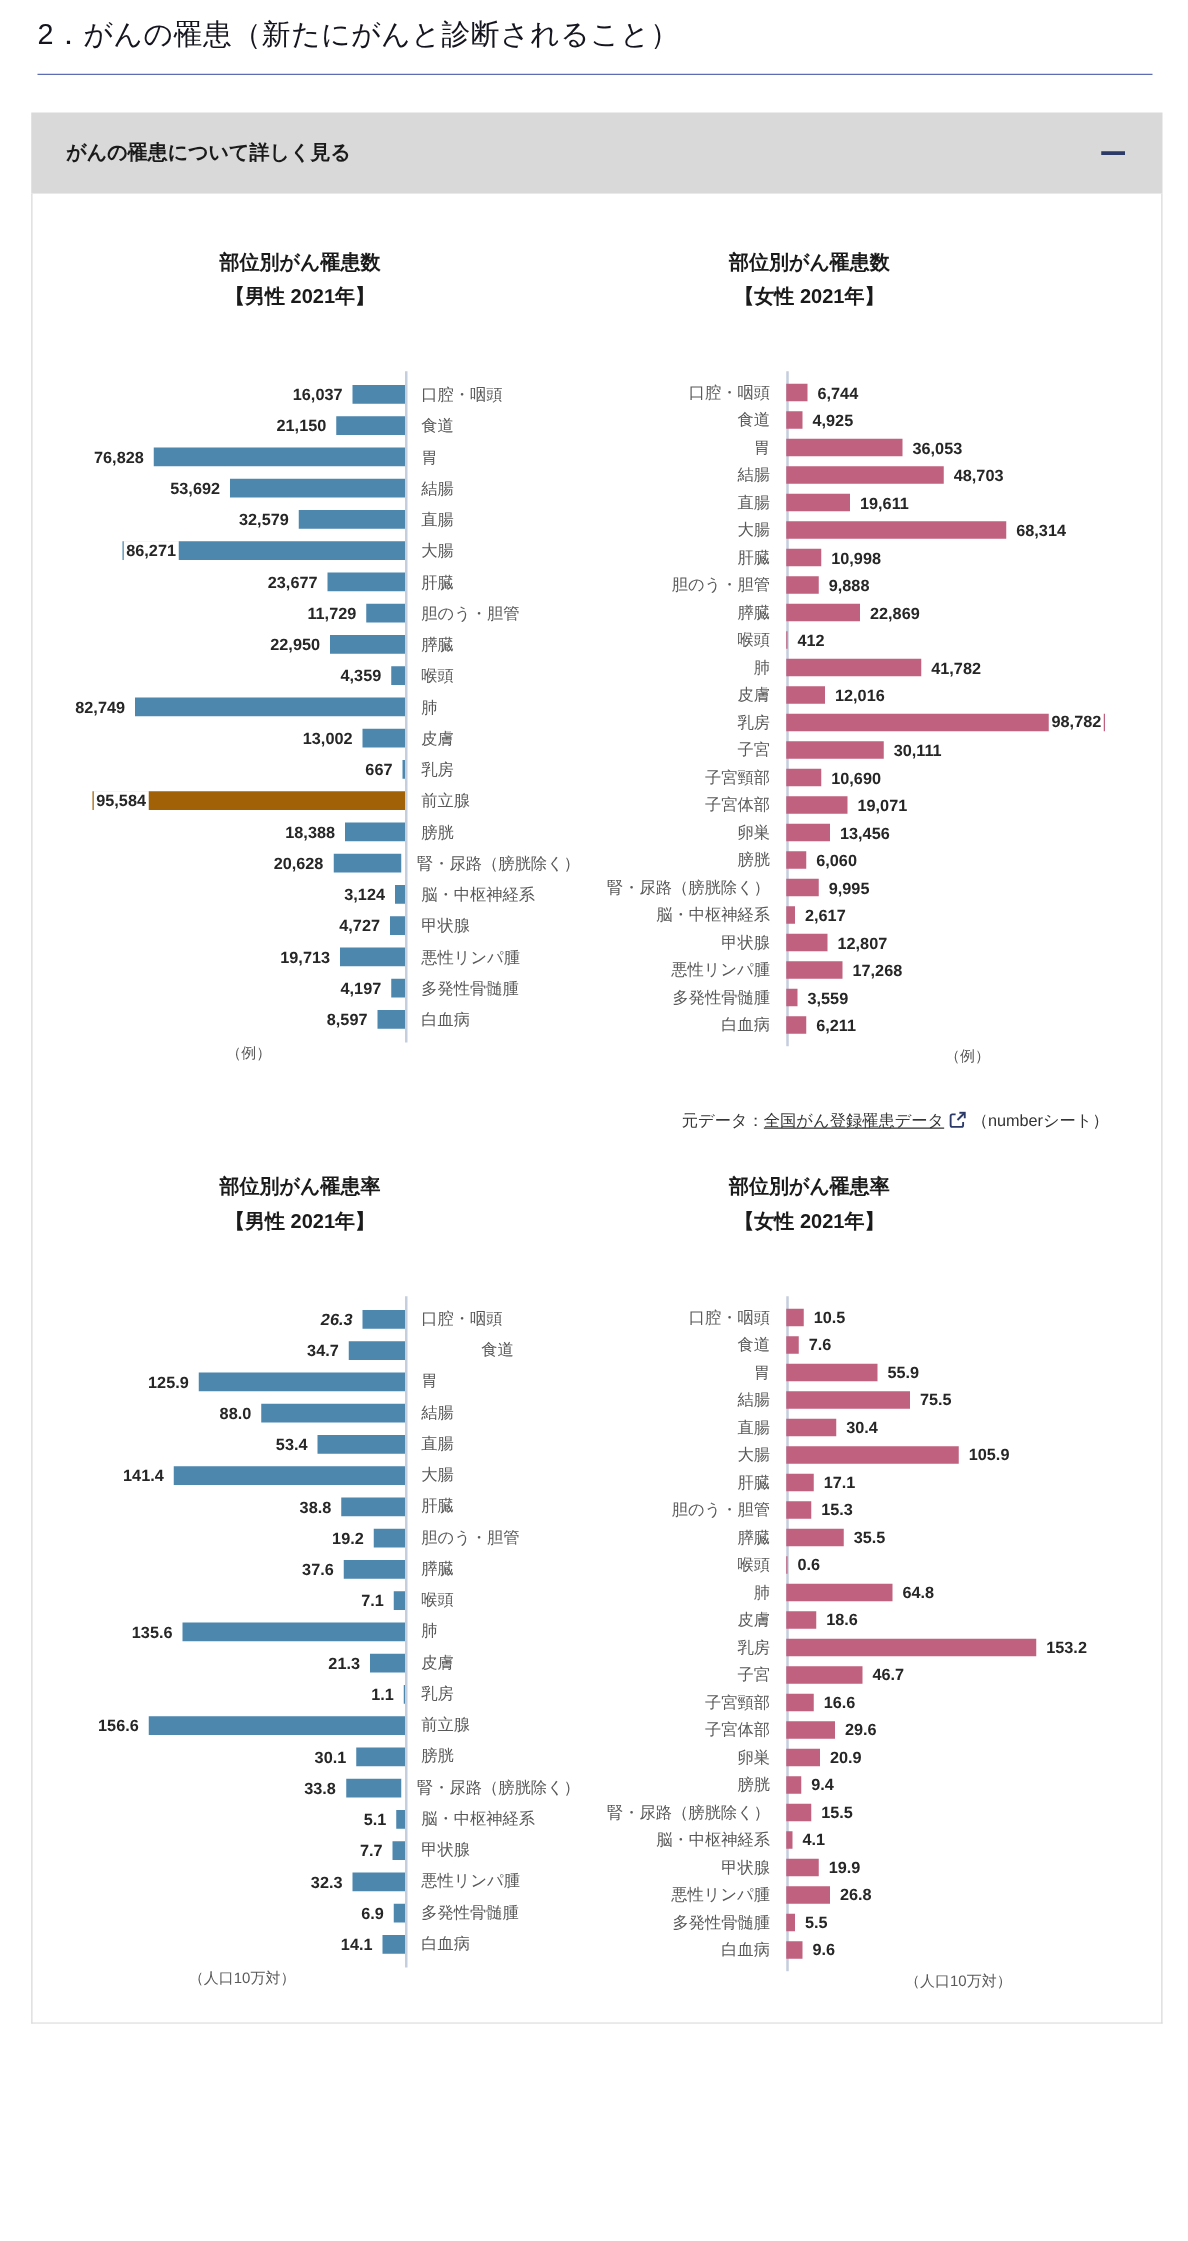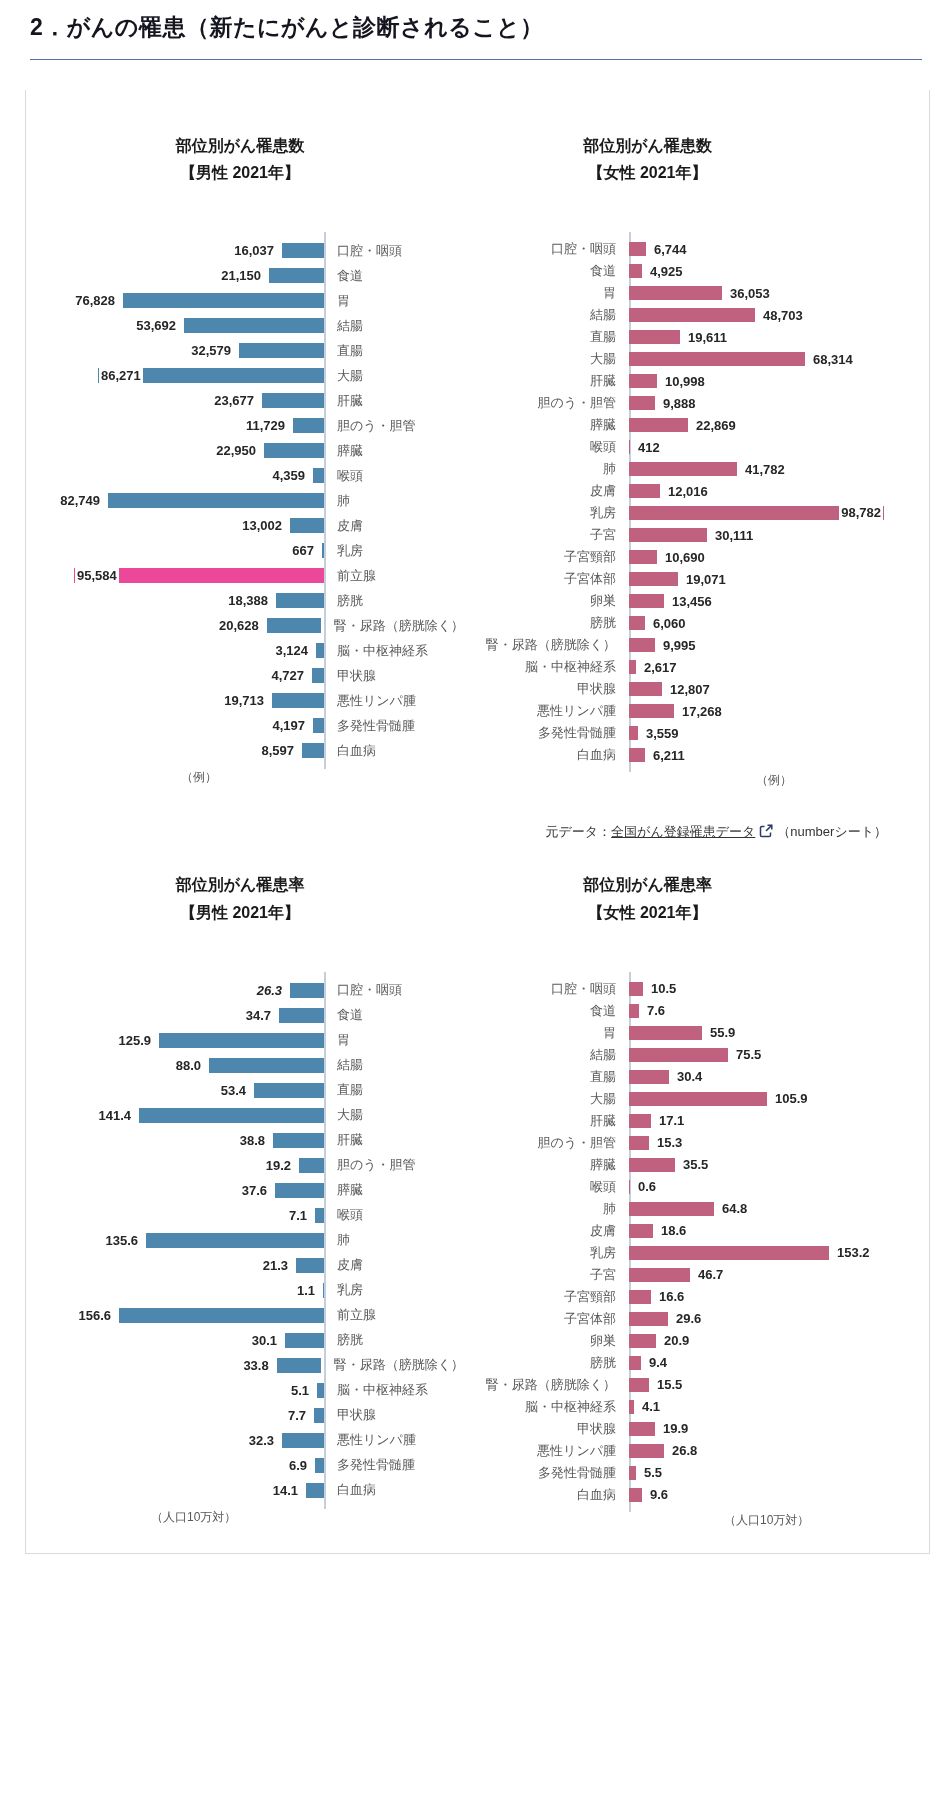--- a/index.html
+++ b/index.html
@@ -7,21 +7,21 @@
     width: 950px;
     background: #ffffff;
     font-family: "Liberation Sans", "DejaVu Sans", sans-serif;
     color: #1a1a24;
   }
   .page { padding-top: 12px; }
 
   .page-title {
     margin-left: 30px;
     font-size: 23px;
-    font-weight: bold;
+    font-weight: normal;
     letter-spacing: 0.5px;
     color: #15151f;
   }
   .title-rule {
     border: none;
     border-top: 1px solid #5c6db3;
     margin: 16px 28px 0 30px;
   }
 
   .accordion { margin: 30px 20px 0 25px; }
@@ -107,20 +107,24 @@
 </style>
 </head>
 <body>
 
 <div class="page">
 
   <h1 class="page-title">2．がんの罹患（新たにがんと診断されること）</h1>
   <hr class="title-rule">
 
   <section class="accordion">
+    <header class="acc-header">
+      <span class="acc-title">がんの罹患について詳しく見る</span>
+      <span class="minus-icon"></span>
+    </header>
 
     <div class="acc-body">
 
 
       <div class="charts-grid">
         <div class="chart-col-left">
           <div class="chart-title t-left">
             <div>部位別がん罹患数</div>
             <div>【男性 2021年】</div>
           </div>
@@ -213,21 +217,21 @@
               </div>
               <div class="bar-row" style="height: 25px;">
                 <div class="plot plot-end" style="width: 268px;">
                   <span class="val" style="margin-right: 8px;">667</span>
                   <div class="bar" style="width: 2px; height: 15px; background: rgb(77, 135, 173);"></div>
                 </div>
                 <span class="cat cat-left">乳房</span>
               </div>
               <div class="bar-row" style="height: 25px;">
                 <div class="plot plot-end" style="width: 268px;">
-                  <div class="bar" style="width: 250px; height: 15px; background: #ec4899;">
+                  <div class="bar" style="width: 250px; height: 15px; background: #a16207;">
                     <span class="val inside inside-left">95,584</span>
                   </div>
                 </div>
                 <span class="cat cat-left">前立腺</span>
               </div>
               <div class="bar-row" style="height: 25px;">
                 <div class="plot plot-end" style="width: 268px;">
                   <span class="val" style="margin-right: 8px;">18,388</span>
                   <div class="bar" style="width: 48px; height: 15px; background: rgb(77, 135, 173);"></div>
                 </div>
@@ -474,21 +478,21 @@
           </div>
           <div class="chart">
               <div class="axis-line" style="left: 268px;"></div>
               <div class="bar-row" style="height: 25px;">
                 <div class="plot plot-end" style="width: 268px;">
                   <span class="val" style="margin-right: 8px; font-style: italic;">26.3</span>
                   <div class="bar" style="width: 34px; height: 15px; background: rgb(77, 135, 173);"></div>
                 </div>
                 <span class="cat cat-left">口腔・咽頭</span>
               </div>
-              <div class="bar-row" style="height: 25px;">
+              <div class="bar-row" style="height: 25px; gap: 48px;">
                 <div class="plot plot-end" style="width: 268px;">
                   <span class="val" style="margin-right: 8px;">34.7</span>
                   <div class="bar" style="width: 45px; height: 15px; background: rgb(77, 135, 173);"></div>
                 </div>
                 <span class="cat cat-left">食道</span>
               </div>
               <div class="bar-row" style="height: 25px;">
                 <div class="plot plot-end" style="width: 268px;">
                   <span class="val" style="margin-right: 8px;">125.9</span>
                   <div class="bar" style="width: 165px; height: 15px; background: rgb(77, 135, 173);"></div>

